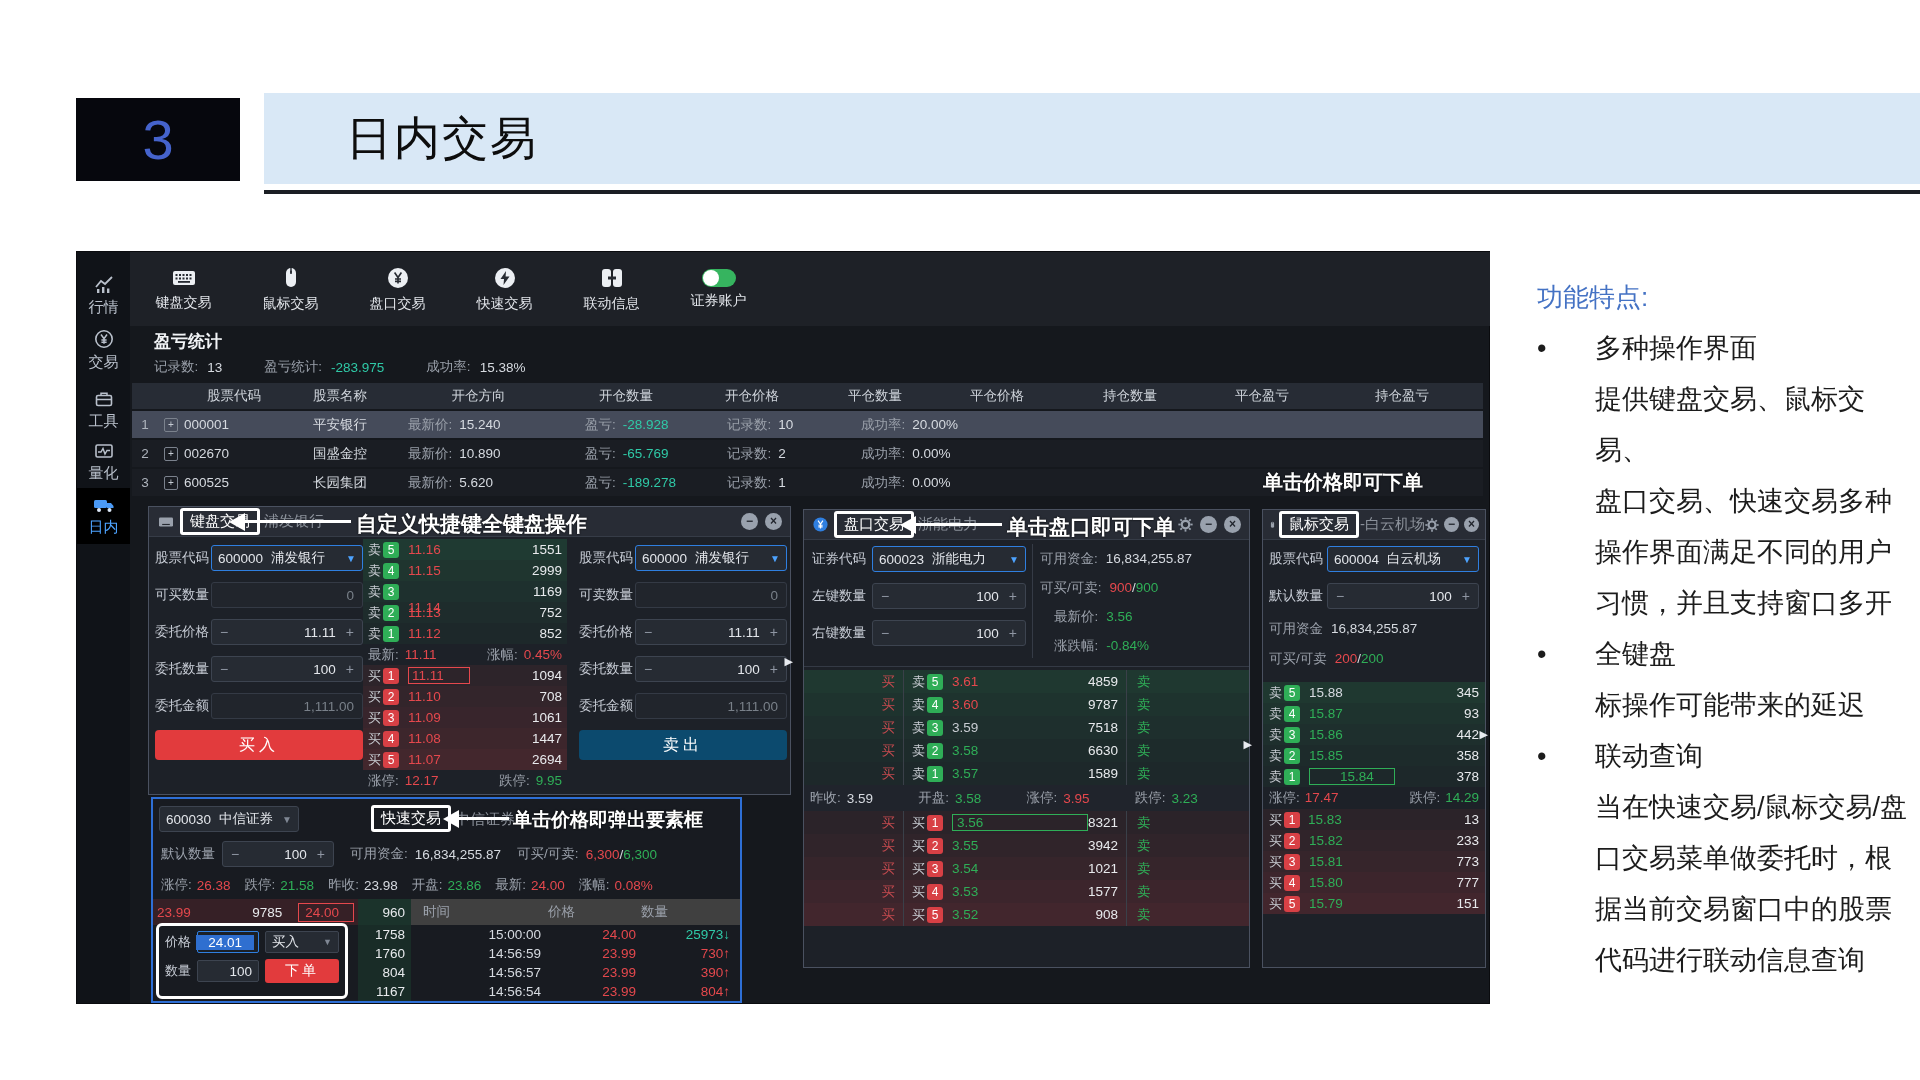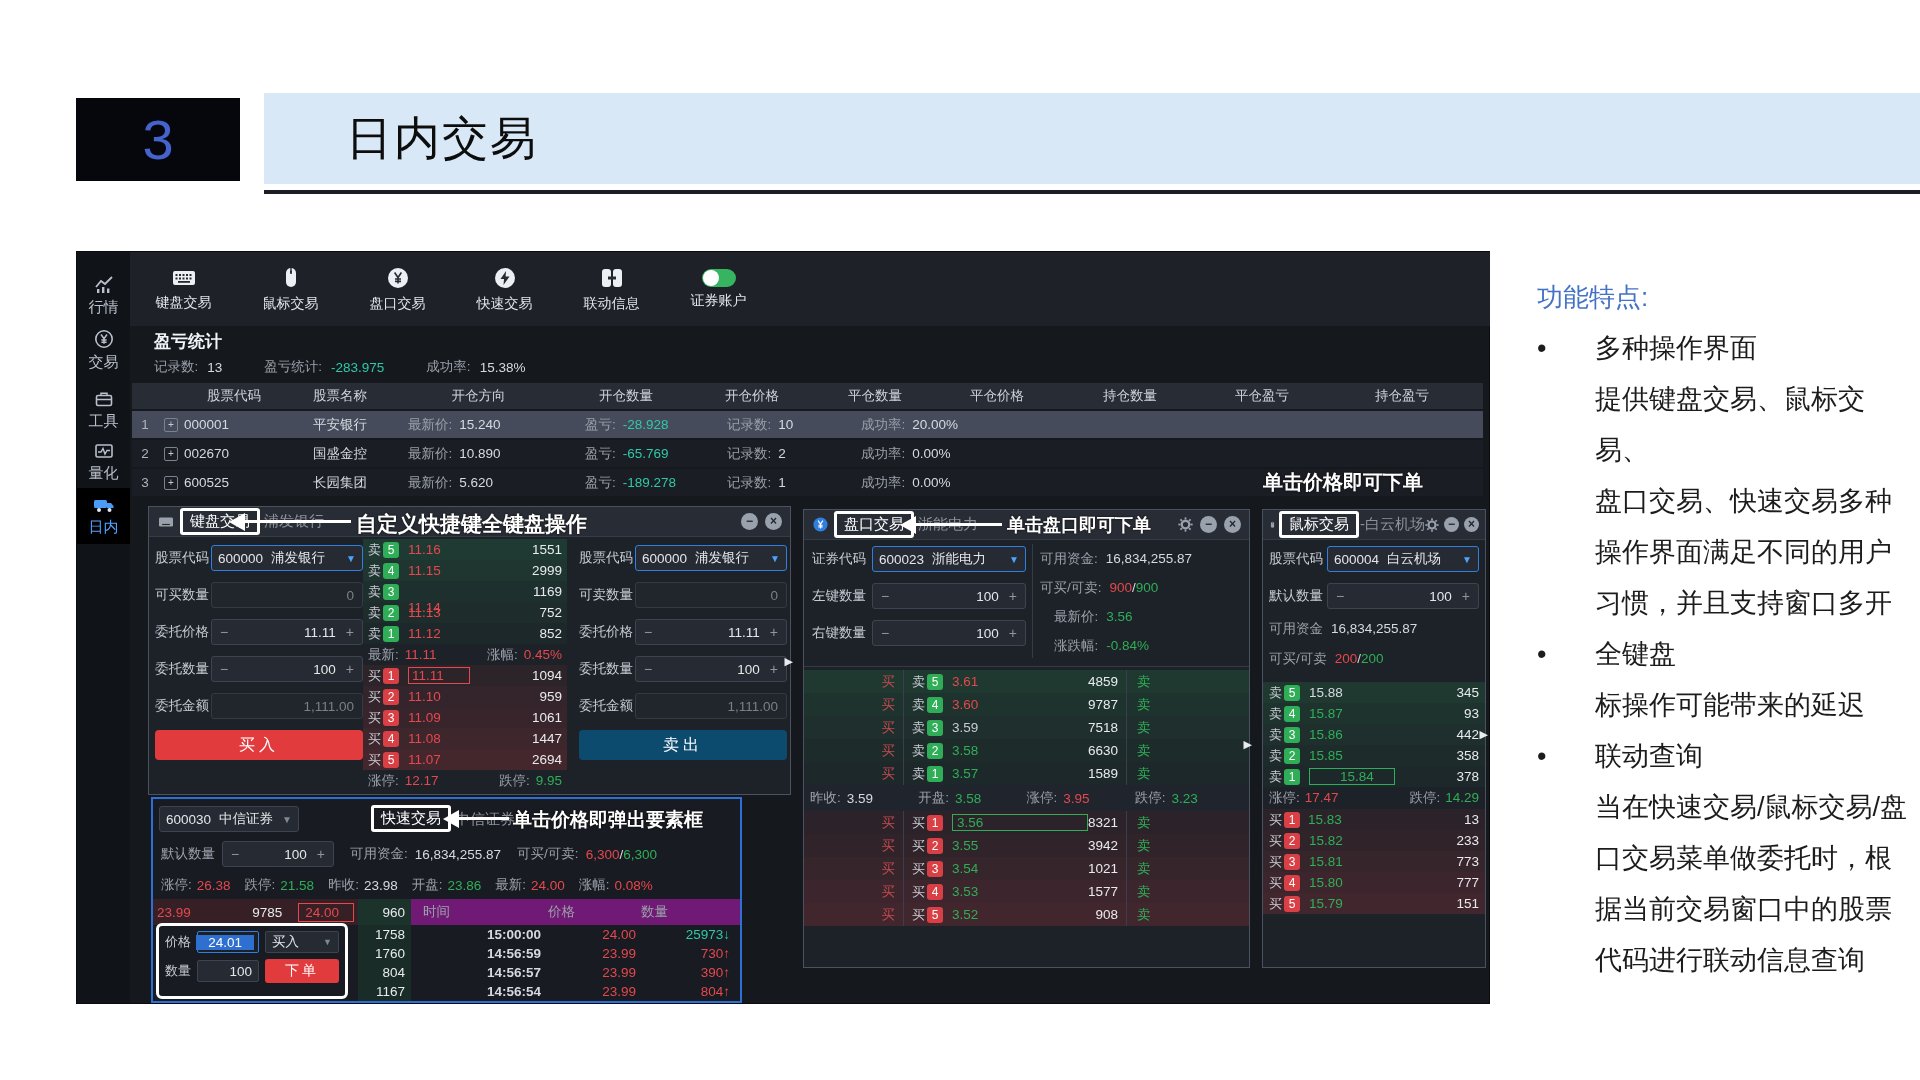--- a/index.html
+++ b/index.html
@@ -166,29 +166,29 @@
   .q-row1{position:absolute;left:6px;top:6px;right:6px;height:28px;display:flex;align-items:center;}
   .q-sel{width:140px;flex:none;}
   .q-row2{position:absolute;left:8px;top:42px;right:6px;height:26px;display:flex;align-items:center;white-space:nowrap;}
   .q-row2 .lab,.q-row3 .lab{color:#9aa0aa;margin-right:7px;}
   .q-row3{position:absolute;left:8px;top:76px;right:6px;height:20px;display:flex;align-items:center;white-space:nowrap;}
   .q-row3 .stat{margin-right:14px;}
   .q-row3 .slabel{margin-right:5px;}
   .q-strip{position:absolute;left:0;top:100px;width:587px;height:26px;display:flex;}
   .q-strip .seg-bid{width:205px;flex:none;background:rgba(213,62,66,0.16);display:flex;align-items:center;box-sizing:border-box;padding:0 4px;}
   .q-strip .seg-askvol{width:53px;flex:none;background:rgba(42,160,88,0.18);display:flex;align-items:center;justify-content:flex-end;padding-right:6px;box-sizing:border-box;color:#e8eaed;}
-  .q-strip .seg-heads{flex:1;background:#701a75;position:relative;color:#9aa0aa;}
+  .q-strip .seg-heads{flex:1;background:#404040;position:relative;color:#9aa0aa;}
   .q-bid-p{color:#e5484d;}
   .q-bid-v{flex:1;text-align:right;color:#e8eaed;padding-right:14px;}
   .q-ask-box{border:1px solid #e5484d;color:#e5484d;padding:1px 14px 1px 6px;margin-left:2px;}
   .q-volcol{position:absolute;left:205px;top:126px;width:53px;height:76px;background:rgba(42,160,88,0.13);}
   .qvol{height:19px;line-height:19px;text-align:right;padding-right:6px;color:#e8eaed;}
   .q-ticks{position:absolute;left:258px;top:126px;right:2px;}
   .tick{display:flex;height:19px;line-height:19px;}
-  .t-time{width:130px;flex:none;text-align:right;color:#d6dae0;font-weight:bold;}
+  .t-time{width:130px;flex:none;text-align:right;color:#d6dae0;}
   .t-price{width:95px;flex:none;text-align:right;color:#e5484d;}
   .t-vol{flex:1;text-align:right;padding-right:8px;}
   .q-popup{position:absolute;left:3px;top:124px;width:192px;height:76px;border:3px solid #fff;border-radius:6px;background:#181b21;box-sizing:border-box;padding:5px 6px;z-index:4;}
   .q-popup .prow2{display:flex;align-items:center;margin-bottom:6px;}
   .q-popup .plab{width:32px;flex:none;color:#c6cbd4;font-size:13px;}
   .q-pricefield{width:62px;height:22px;border:1px solid #2f7fe0;border-radius:2px;background:#1b2026;display:flex;align-items:center;justify-content:flex-end;padding:0 4px;box-sizing:border-box;margin-right:6px;}
   .q-pricefield span{background:#2f6fd0;color:#fff;padding:0 12px;}
   .q-sidedd{flex:1;height:22px;background:#262b33;border:1px solid #3d4450;border-radius:2px;display:flex;align-items:center;padding:0 6px;box-sizing:border-box;color:#e3e6eb;}
   .q-sidedd .caret{margin-left:auto;color:#7f8794;font-size:9px;}
   .q-qtyfield{width:62px;height:22px;background:#262b33;border:1px solid #3d4450;border-radius:2px;display:flex;align-items:center;justify-content:flex-end;padding:0 6px;box-sizing:border-box;color:#e3e6eb;margin-right:6px;}
@@ -517,21 +517,21 @@
     <span class="ktag">买</span>
     <span class="kbadge" style="background: rgb(216, 64, 69);">1</span>
     <span class="kprice boxed" style="color: rgb(229, 72, 77);">11.11</span>
     <span class="kvol">1094</span>
   </div>
 
   <div class="krow">
     <span class="ktag">买</span>
     <span class="kbadge" style="background: rgb(216, 64, 69);">2</span>
     <span class="kprice" style="color: rgb(229, 72, 77);">11.10</span>
-    <span class="kvol">959</span>
+    <span class="kvol">708</span>
   </div>
 
   <div class="krow">
     <span class="ktag">买</span>
     <span class="kbadge" style="background: rgb(216, 64, 69);">3</span>
     <span class="kprice" style="color: rgb(229, 72, 77);">11.09</span>
     <span class="kvol">1061</span>
   </div>
 
   <div class="krow">
@@ -600,21 +600,21 @@
     <div class="abs panel pk">
       <div class="ptitle">
         <svg width="17" height="17" viewBox="0 0 24 24" style="margin-right:5px">
             <circle cx="12" cy="12" r="10" fill="#2f7fe0"></circle>
             <path d="M8.6 6.5l3.4 5 3.4-5M12 11.5v6M9 13h6M9 15.4h6" fill="none" stroke="#fff" stroke-width="1.6"></path>
           </svg>
         <span class="tbox">盘口交易</span>
         <span class="tsuffix">浙能电力</span>
         <span class="anno-head" style="left:96px;top:6px"></span>
         <span class="anno-line" style="left:110px;top:13px;width:88px"></span>
-        <span class="anno-text" style="left:203px;top:3px;font-size:18px">单击盘口即可下单</span>
+        <span class="anno-text" style="left:203px;top:3px;font-size:21px">单击盘口即可下单</span>
         <span class="ctrls">
           <svg width="15" height="15" viewBox="0 0 20 20">
               <circle cx="10" cy="10" r="5" fill="none" stroke="#99a1ad" stroke-width="3"></circle>
               <g stroke="#99a1ad" stroke-width="2.4">
                 <line x1="10" y1="0.5" x2="10" y2="3.5"></line>
                 <line x1="10" y1="16.5" x2="10" y2="19.5"></line>
                 <line x1="0.5" y1="10" x2="3.5" y2="10"></line>
                 <line x1="16.5" y1="10" x2="19.5" y2="10"></line>
                 <line x1="3.2" y1="3.2" x2="5.3" y2="5.3"></line>
                 <line x1="14.7" y1="14.7" x2="16.8" y2="16.8"></line>

